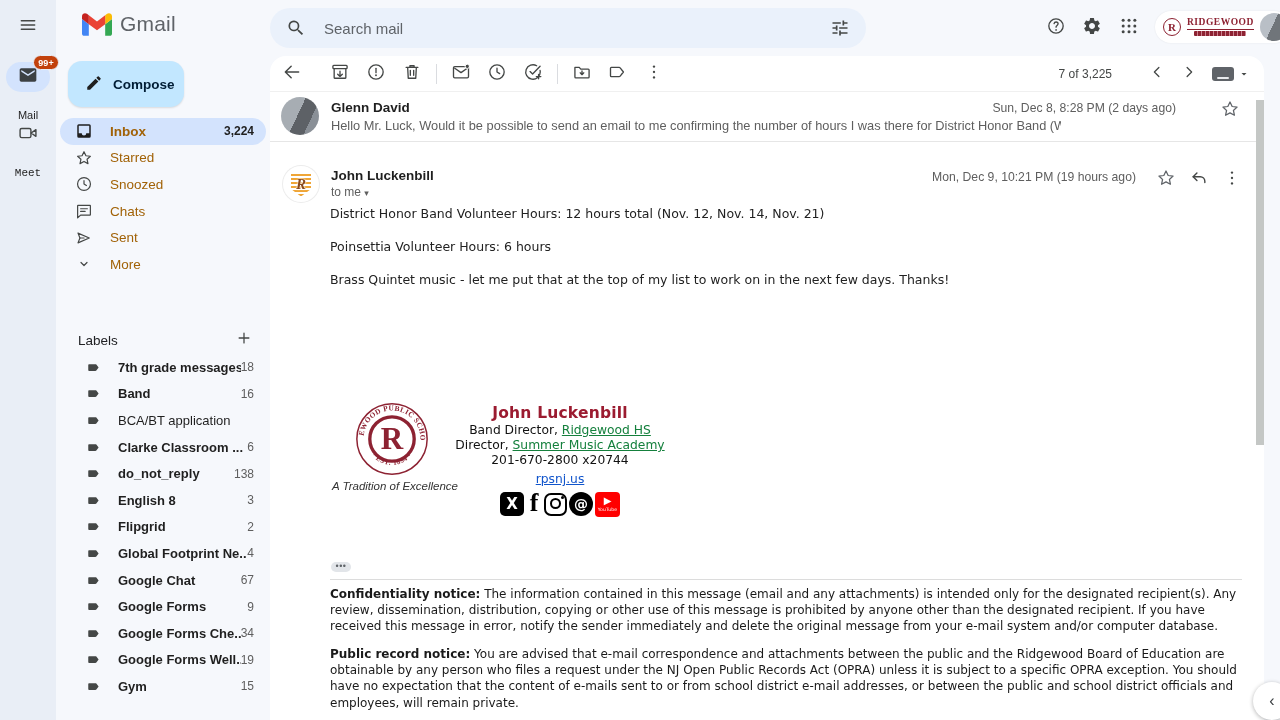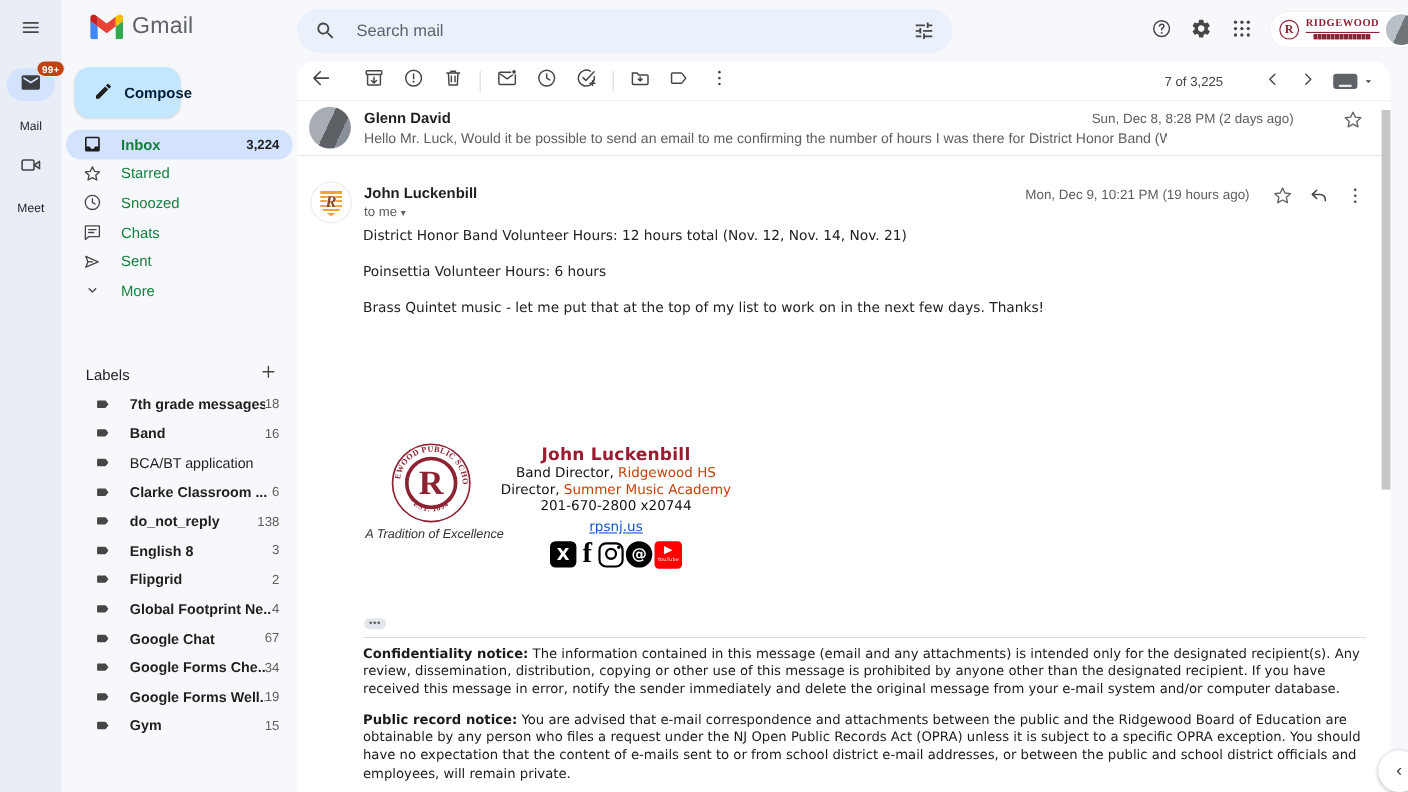--- a/index.html
+++ b/index.html
@@ -68,21 +68,21 @@
   
   .mailtext{font-family:"DejaVu Sans",sans-serif;font-size:12.5px;color:#222;}
   
   #sig-logo{position:absolute;left:85px;top:260px;width:74px;height:74px;}
   #sig-caption{position:absolute;left:56px;top:338px;width:132px;text-align:right;
     font-family:Liberation Sans, sans-serif;font-style:italic;font-size:11.5px;color:#333;}
   #sig-col{position:absolute;left:170px;top:262px;width:240px;text-align:center;
     font-family:"DejaVu Sans",sans-serif;}
   #sig-name{font-size:15.5px;font-weight:700;color:#9b1b30;letter-spacing:.2px;}
   .sig-line{font-size:12.3px;color:#111;margin-top:1px;}
-  .sig-link{color:#c2410c;cursor:pointer;}
+  .sig-link{text-decoration:underline;color:#15803d;cursor:pointer;}
   .sig-web{font-size:12.3px;color:#1155cc;text-decoration:underline;cursor:pointer;}
   #sig-social{margin-top:4px;display:flex;justify-content:center;align-items:center;gap:2px;}
   .soc{cursor:pointer;display:inline-flex;align-items:center;justify-content:center;}
   .xbox{width:24px;height:24px;background:#000;border-radius:5px;color:#fff;font-weight:700;font-size:15px;
     display:flex;align-items:center;justify-content:center;}
   .fb{width:16px;height:26px;color:#000;font-weight:700;font-size:26px;line-height:24px;font-family:"Liberation Serif",serif;}
   .ig{width:19px;height:19px;border:2.5px solid #000;border-radius:7px;position:relative;}
   .ig:before{content:"";position:absolute;left:3.5px;top:3.5px;width:7px;height:7px;border:2.5px solid #000;border-radius:50%;}
   .ig:after{content:"";position:absolute;right:1px;top:1px;width:3px;height:3px;background:#000;border-radius:50%;}
   .th{width:24px;height:24px;border-radius:50%;background:#000;color:#fff;font-size:14px;font-weight:700;
@@ -98,30 +98,30 @@
   .notice{position:absolute;left:60px;width:912px;font-family:"DejaVu Sans",sans-serif;
     font-size:12px;line-height:1.35;color:#1a1a1a;}
   .notice b{font-weight:700;}
   
   #scroll-thumb{position:absolute;left:1256px;top:100px;width:8px;height:345px;background:#c4c7c5;z-index:6;}
   #side-fab{position:absolute;left:1253px;top:682px;width:38px;height:38px;border-radius:50%;background:#fff;
     box-shadow:0 1px 4px rgba(0,0,0,.3);display:flex;align-items:center;justify-content:center;
     font-size:16px;color:#3c4043;z-index:7;cursor:pointer;}
   
   #sidebar{position:absolute;left:56px;top:56px;width:214px;height:664px;background:#f6f8fc;z-index:4;}
-  #compose{position:absolute;left:12px;top:5px;width:96px;height:46px;background:#c2e7ff;border-radius:14px;
+  #compose{position:absolute;left:12px;top:5px;width:116px;height:46px;background:#c2e7ff;border-radius:14px;
     display:flex;align-items:center;gap:10px;padding-left:17px;box-sizing:border-box;cursor:pointer;
     box-shadow:0 1px 2px rgba(0,0,0,.12);}
   #compose span{font-size:13.5px;font-weight:700;color:#001d35;}
   #nav-list{position:absolute;left:4px;top:62px;width:206px;}
   .srow{height:26.6px;border-radius:14px;display:flex;align-items:center;padding:0 12px 0 14px;
     box-sizing:border-box;cursor:pointer;}
   .srow.sel{background:#d3e3fd;}
   .srow .icn{width:20px;display:flex;justify-content:center;}
-  .slab{margin-left:16px;font-size:13.5px;color:#15803d;flex:1;white-space:nowrap;overflow:hidden;}
+  .slab{margin-left:16px;font-size:13.5px;color:#a16207;flex:1;white-space:nowrap;overflow:hidden;}
   .slab.b{font-weight:700;}
   .scount{font-size:12px;color:#5e5e5e;}
   .scount.selcnt{font-weight:700;color:#1f1f1f;}
   #labels-head{position:absolute;left:22px;top:270px;width:180px;display:flex;align-items:center;}
   #labels-head .t{font-size:13.5px;color:#202124;flex:1;}
   #label-list{position:absolute;left:4px;top:298px;width:206px;}
   .lrow{height:26.6px;display:flex;align-items:center;padding:0 12px 0 26px;box-sizing:border-box;cursor:pointer;border-radius:14px;}
   .lrow .icn{width:18px;display:flex;}
   .llab{margin-left:14px;font-size:13px;color:#1f1f1f;flex:1;white-space:nowrap;overflow:hidden;}
   .llab.b{font-weight:700;}
@@ -141,21 +141,21 @@
     <div class="rail-pill sel">
       <span>
         <svg viewBox="0 0 24 24" width="20" height="20">
             <path fill="#3c4043" d="M20 4H4c-1.1 0-2 .9-2 2v12c0 1.1.9 2 2 2h16c1.1 0 2-.9 2-2V6c0-1.1-.9-2-2-2zm0 4.2-8 5-8-5V6l8 5 8-5v2.2z"></path>
           </svg>
       </span>
       <span class="rail-badge">99+</span>
     </div>
     <span class="rail-label">Mail</span>
   </div>
-  <div class="rail-item" style="top:137px;">
+  <div class="rail-item" style="top:120px;font-family:Liberation Mono, monospace;">
     <div class="rail-pill">
       <span>
         <svg viewBox="0 0 24 24" width="20" height="20" fill="none" stroke="#444746" stroke-width="1.7" stroke-linejoin="round">
             <rect x="2.5" y="6.5" width="13" height="11" rx="2"></rect>
             <path d="M15.8 12l5.7-4v8l-5.7-4z"></path>
           </svg>
       </span>
     </div>
     <span class="rail-label">Meet</span>
   </div>
@@ -380,20 +380,29 @@
         <span class="scount">4</span>
       </div>
       <div class="lrow">
         <span class="icn">
           <svg viewBox="0 0 20 20" width="15" height="15">
             <path d="M3 6.8c0-.7.6-1.3 1.3-1.3h8.2c.5 0 1 .2 1.3.6l3 3.9-3 3.9c-.3.4-.8.6-1.3.6H4.3c-.7 0-1.3-.6-1.3-1.3V6.8z" fill="#444746"></path>
           </svg>
         </span>
         <span class="llab b">Google Chat</span>
         <span class="scount">67</span>
+      </div>
+      <div class="lrow">
+        <span class="icn">
+          <svg viewBox="0 0 20 20" width="15" height="15">
+            <path d="M3 6.8c0-.7.6-1.3 1.3-1.3h8.2c.5 0 1 .2 1.3.6l3 3.9-3 3.9c-.3.4-.8.6-1.3.6H4.3c-.7 0-1.3-.6-1.3-1.3V6.8z" fill="#444746"></path>
+          </svg>
+        </span>
+        <span class="llab b">Google Forms</span>
+        <span class="scount">9</span>
       </div>
       <div class="lrow">
         <span class="icn">
           <svg viewBox="0 0 20 20" width="15" height="15">
             <path d="M3 6.8c0-.7.6-1.3 1.3-1.3h8.2c.5 0 1 .2 1.3.6l3 3.9-3 3.9c-.3.4-.8.6-1.3.6H4.3c-.7 0-1.3-.6-1.3-1.3V6.8z" fill="#444746"></path>
           </svg>
         </span>
         <span class="llab b">Google Forms Che...</span>
         <span class="scount">34</span>
       </div>

